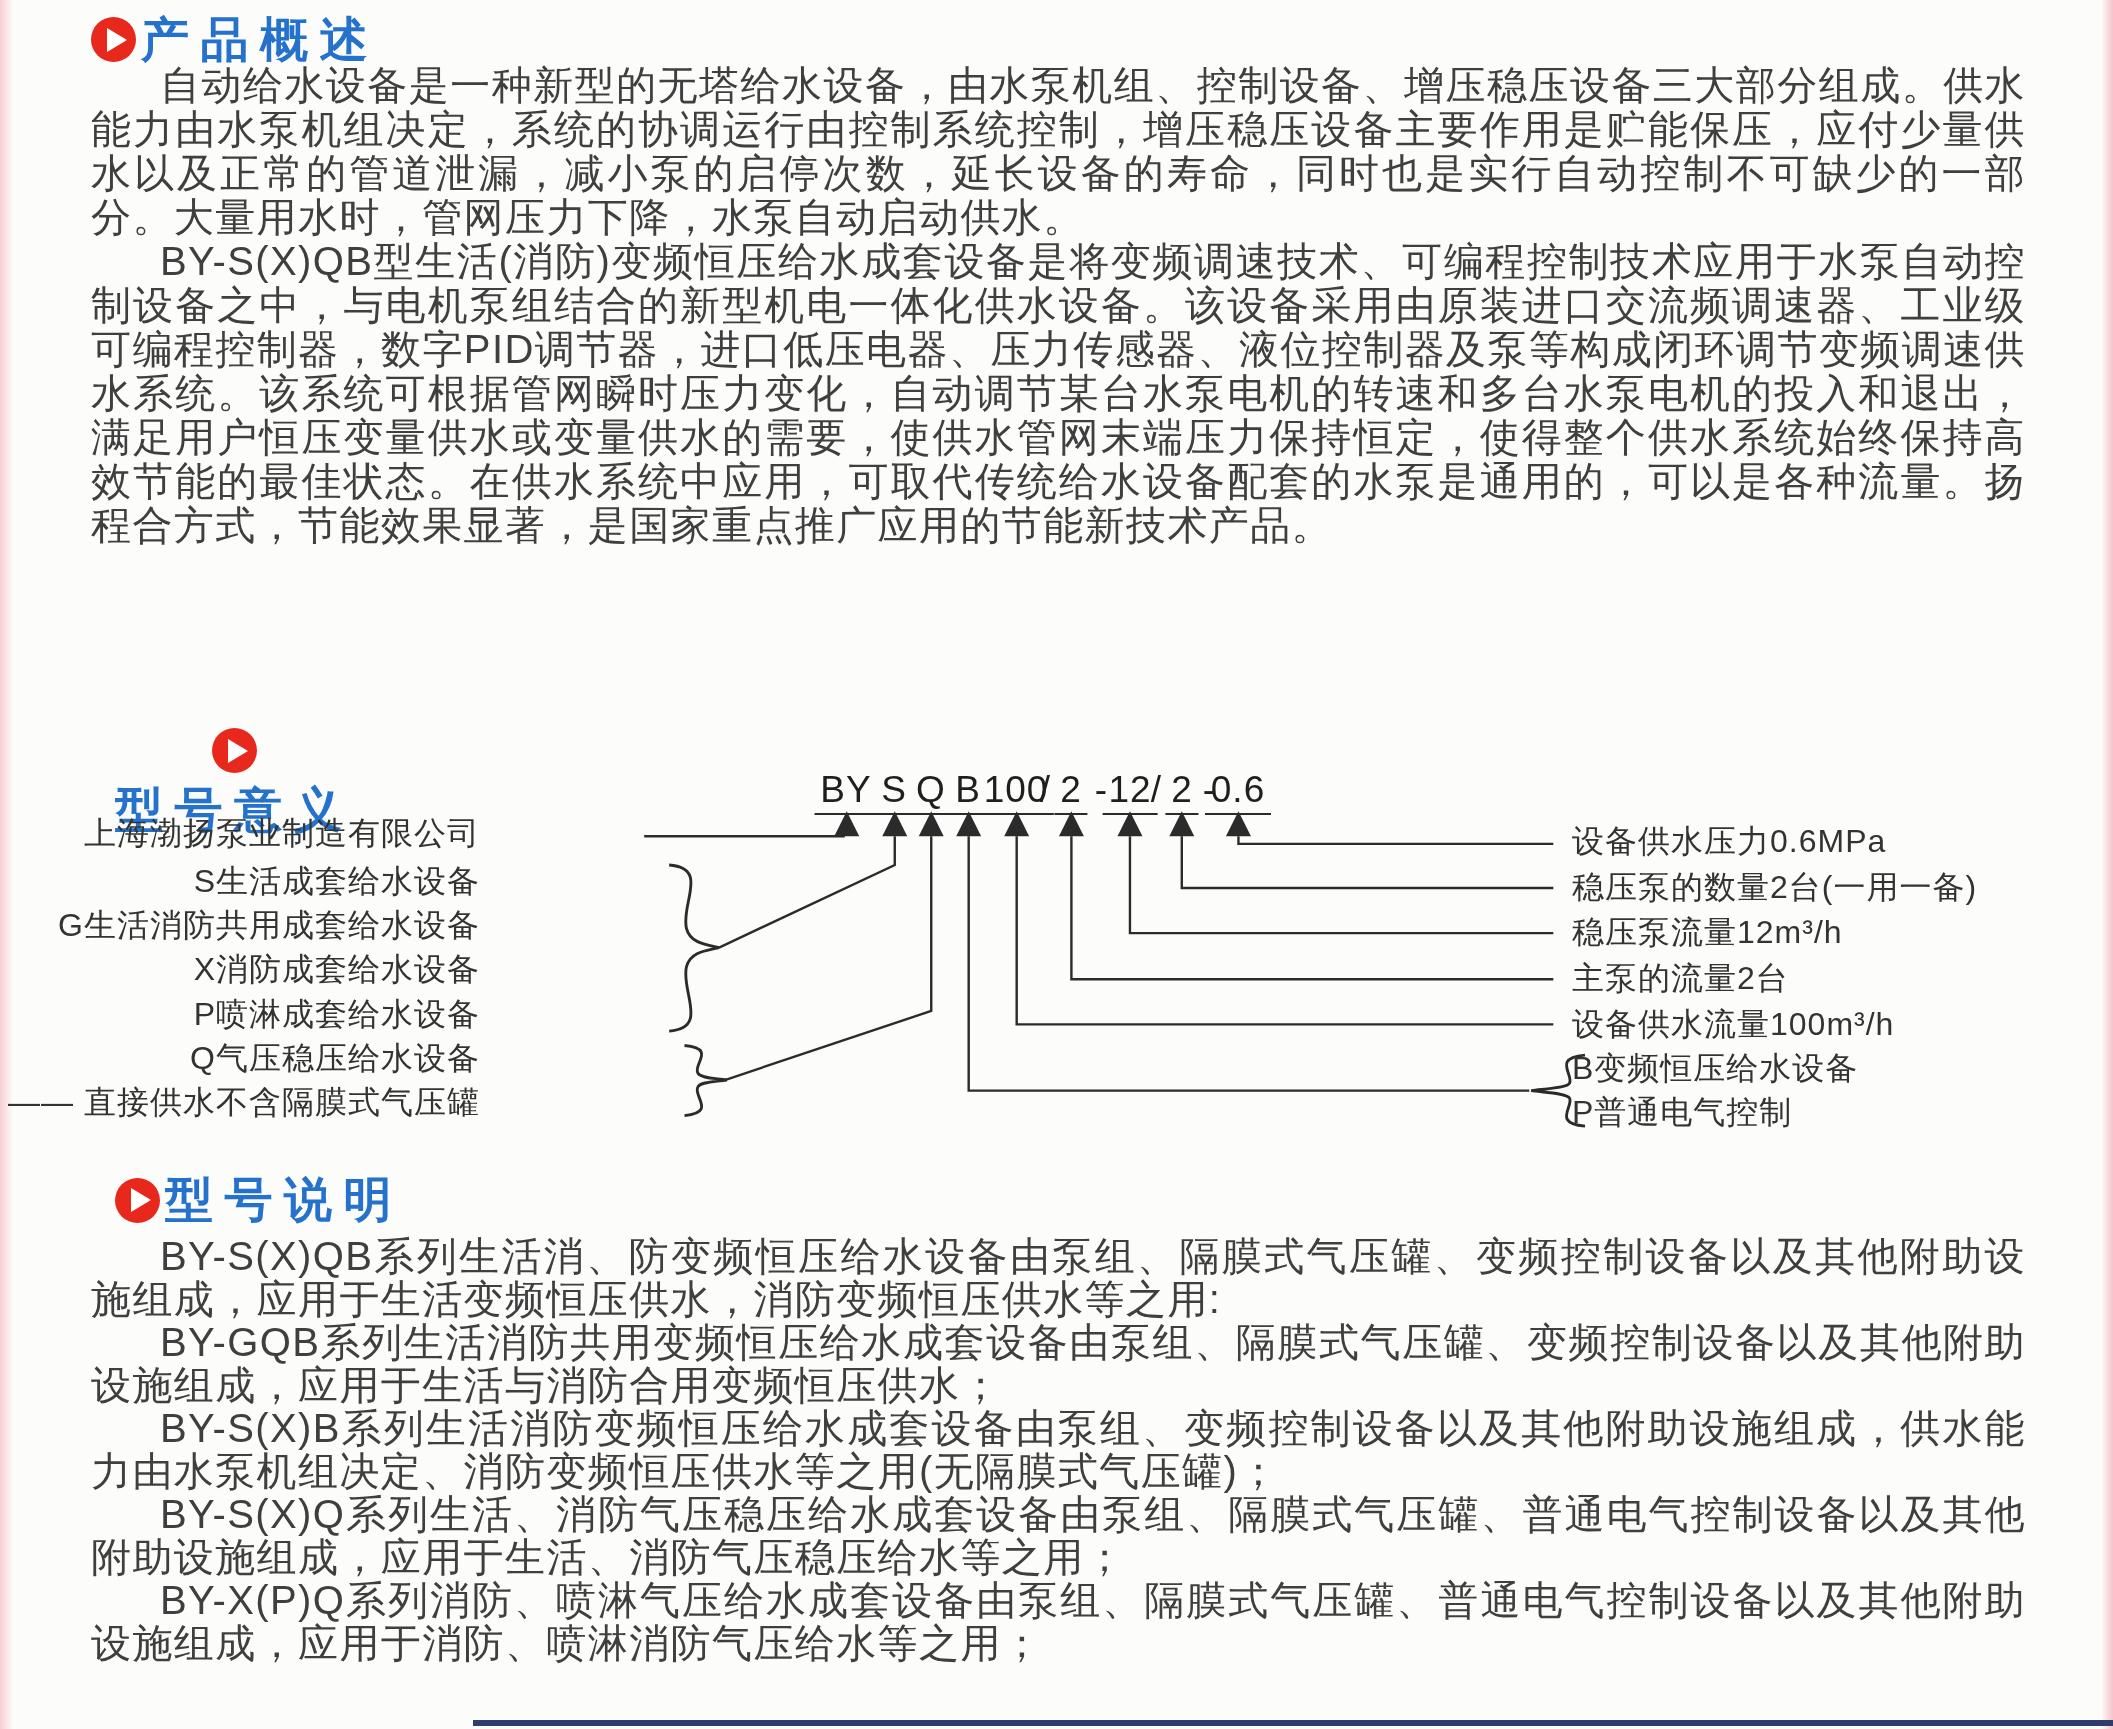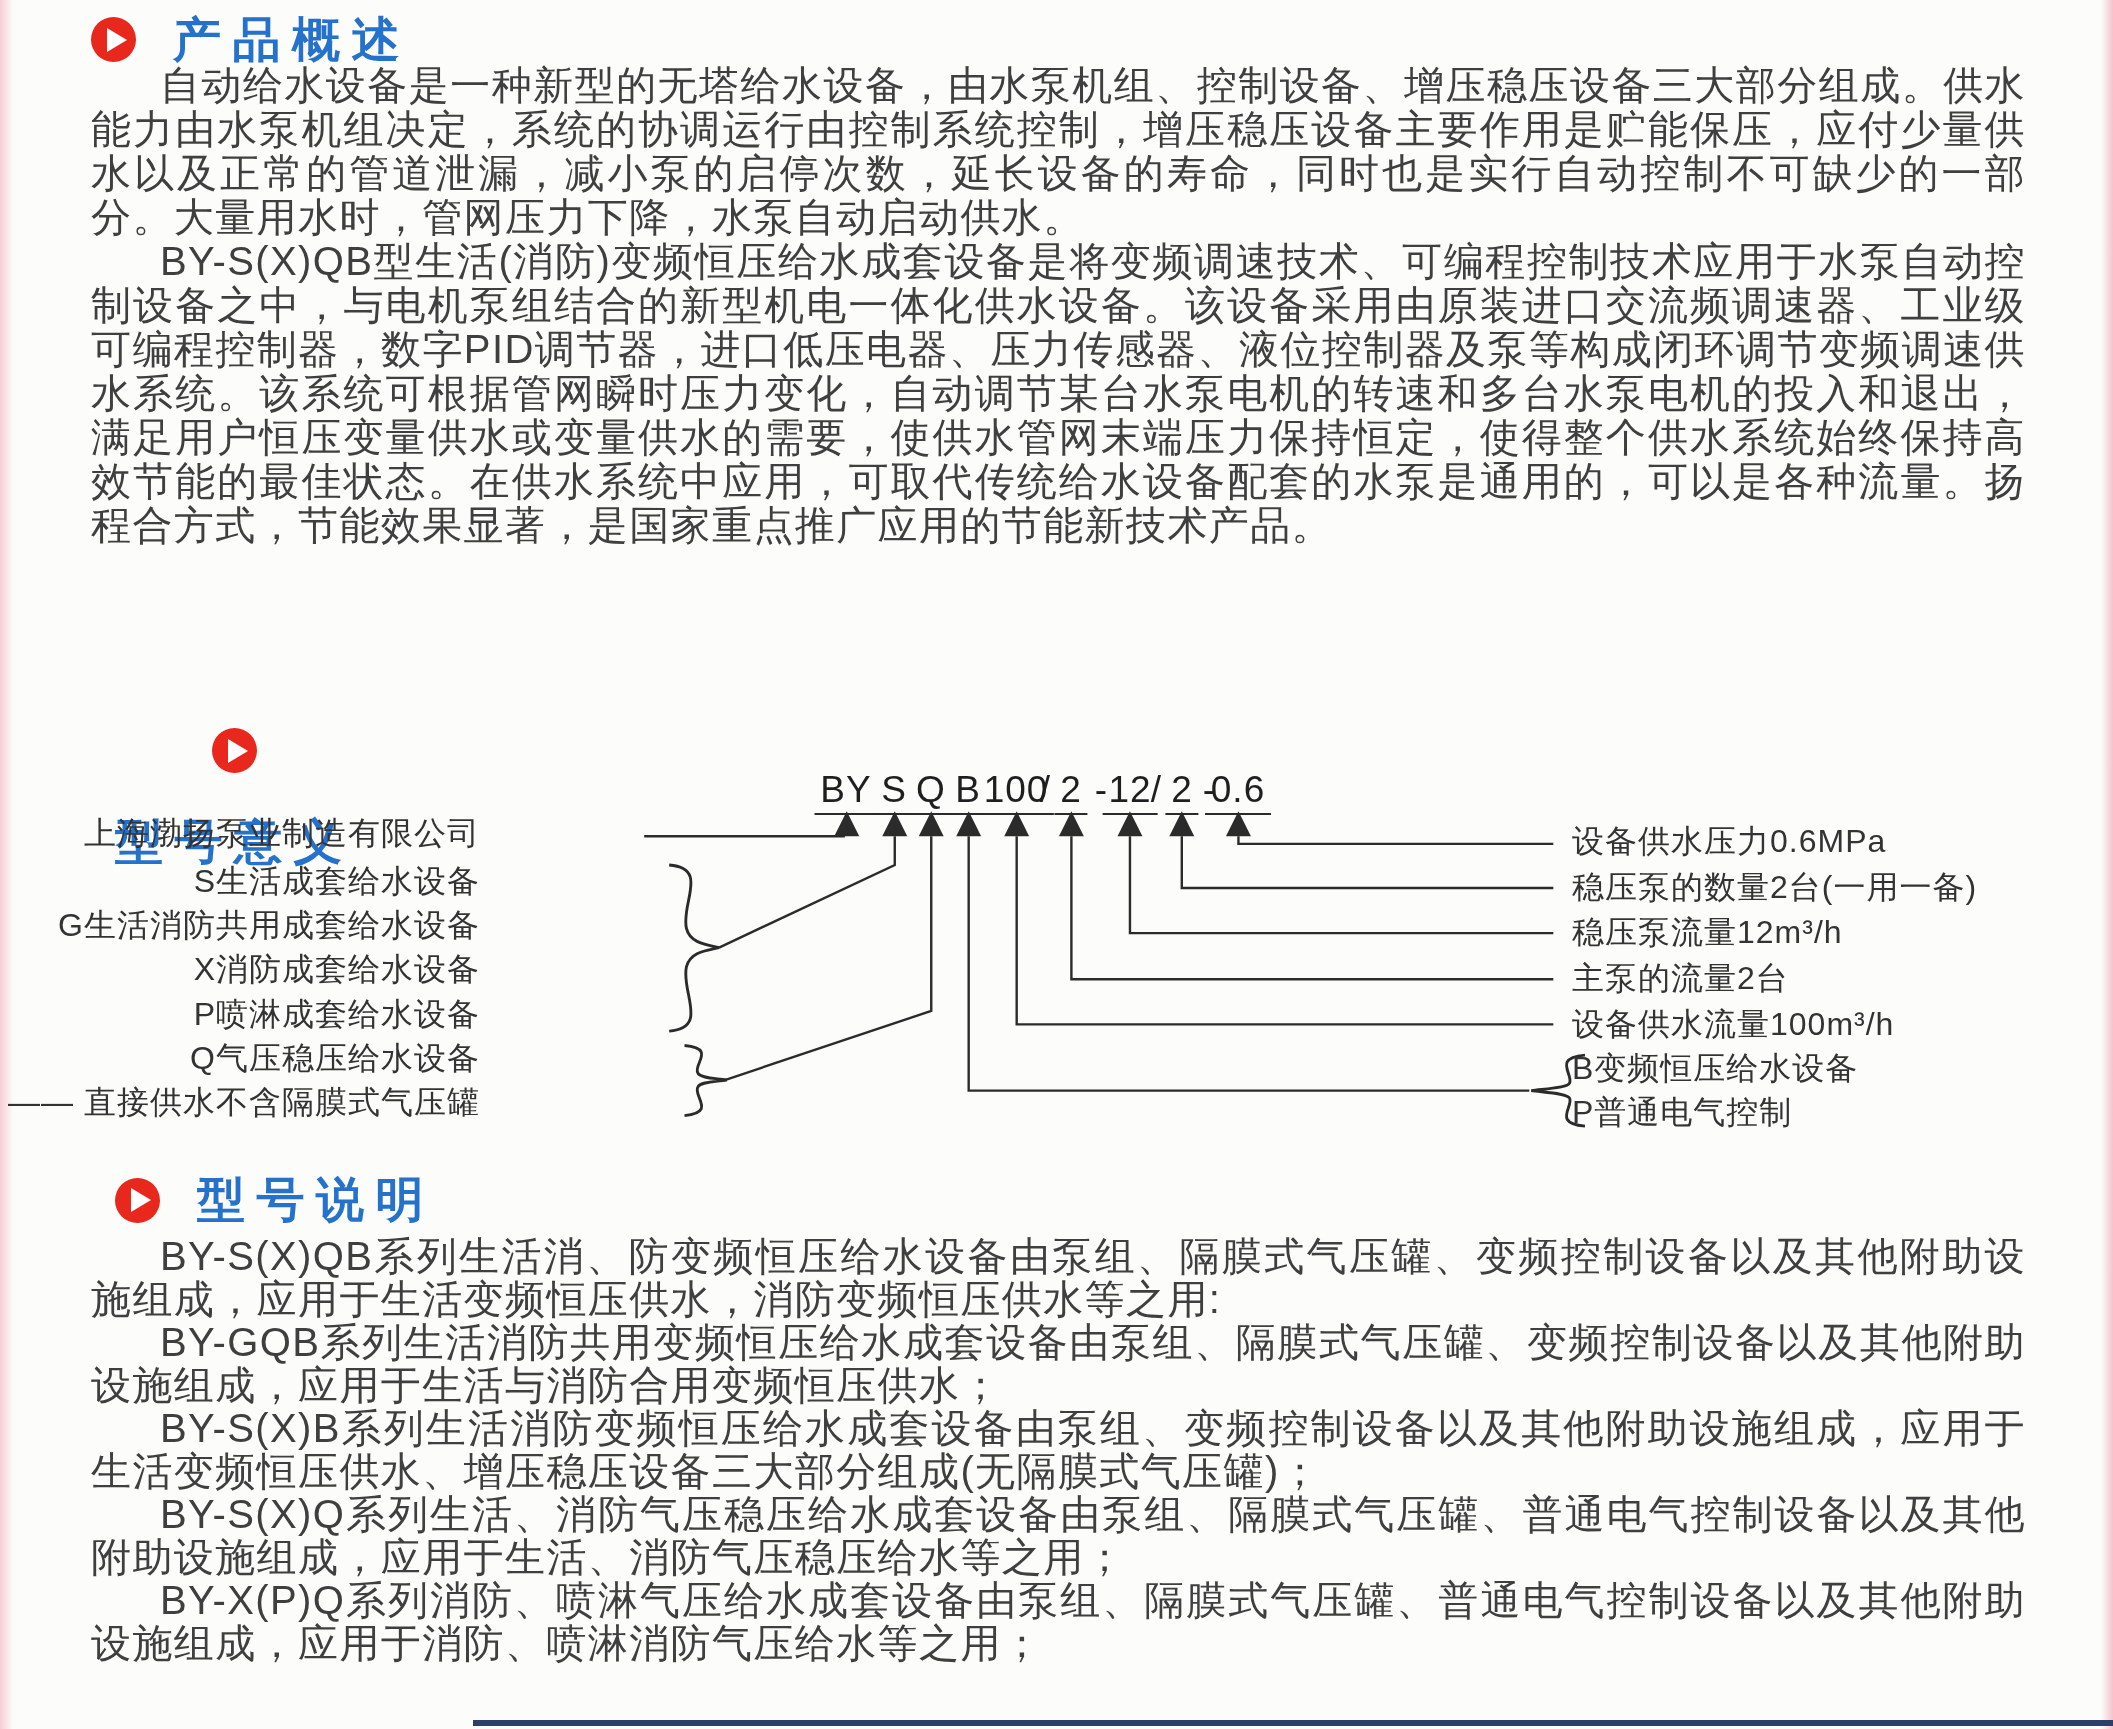--- a/index.html
+++ b/index.html
@@ -10,21 +10,21 @@
     color:#404040;
   }
   
   .edge-left{position:absolute;left:0;top:0;bottom:0;width:13.4px;
     background:linear-gradient(to right, rgba(243,166,178,.55), rgba(243,166,178,0));}
   .edge-right{position:absolute;right:0;top:0;bottom:0;width:13.4px;
     background:linear-gradient(to left, rgba(240,150,165,.6), rgba(240,150,165,0));}
   .bottom-rule{position:absolute;left:473px;right:0;bottom:2.9px;height:5.8px;background:#2e3d6b;}
 
   
-  .sec{position:absolute;display:flex;align-items:center;gap:37px;}
+  .sec{position:absolute;display:flex;align-items:center;gap:5px;}
   .play{width:45px;height:45px;border-radius:50%;background:#e8281c;position:relative;flex:none;}
   .play::after{content:"";position:absolute;left:16.3px;top:10.6px;width:0;height:0;
     border-left:20px solid #ffffff;border-top:12px solid transparent;border-bottom:12px solid transparent;}
   .sec-title{font-size:48px;font-weight:bold;color:#2472cb;letter-spacing:11.5px;white-space:nowrap;}
 
   
   .textblock{position:absolute;left:91px;width:1935px;font-size:40px;line-height:44px;
     text-align:justify;letter-spacing:1.4px;color:#3f3f3f;}
   .textblock p{margin:0;text-indent:69px;}
   #overview-text{top:63px;}
@@ -127,17 +127,17 @@
 </div>
 
 <div class="sec" style="left:115px;top:1168px;">
   <span class="play"></span>
   <span class="sec-title">型号说明</span>
 </div>
 
 <div id="desc-text" class="textblock">
   <p>BY-S(X)QB系列生活消、防变频恒压给水设备由泵组、隔膜式气压罐、变频控制设备以及其他附助设施组成，应用于生活变频恒压供水，消防变频恒压供水等之用:</p>
   <p>BY-GQB系列生活消防共用变频恒压给水成套设备由泵组、隔膜式气压罐、变频控制设备以及其他附助设施组成，应用于生活与消防合用变频恒压供水；</p>
-  <p>BY-S(X)B系列生活消防变频恒压给水成套设备由泵组、变频控制设备以及其他附助设施组成，应用于生活变频恒压供水、增压稳压设备三大部分组成(无隔膜式气压罐)；</p>
+  <p>BY-S(X)B系列生活消防变频恒压给水成套设备由泵组、变频控制设备以及其他附助设施组成，供水能力由水泵机组决定、消防变频恒压供水等之用(无隔膜式气压罐)；</p>
   <p>BY-S(X)Q系列生活、消防气压稳压给水成套设备由泵组、隔膜式气压罐、普通电气控制设备以及其他附助设施组成，应用于生活、消防气压稳压给水等之用；</p>
   <p>BY-X(P)Q系列消防、喷淋气压给水成套设备由泵组、隔膜式气压罐、普通电气控制设备以及其他附助设施组成，应用于消防、喷淋消防气压给水等之用；</p>
 </div>
 
 
 </body></html>

